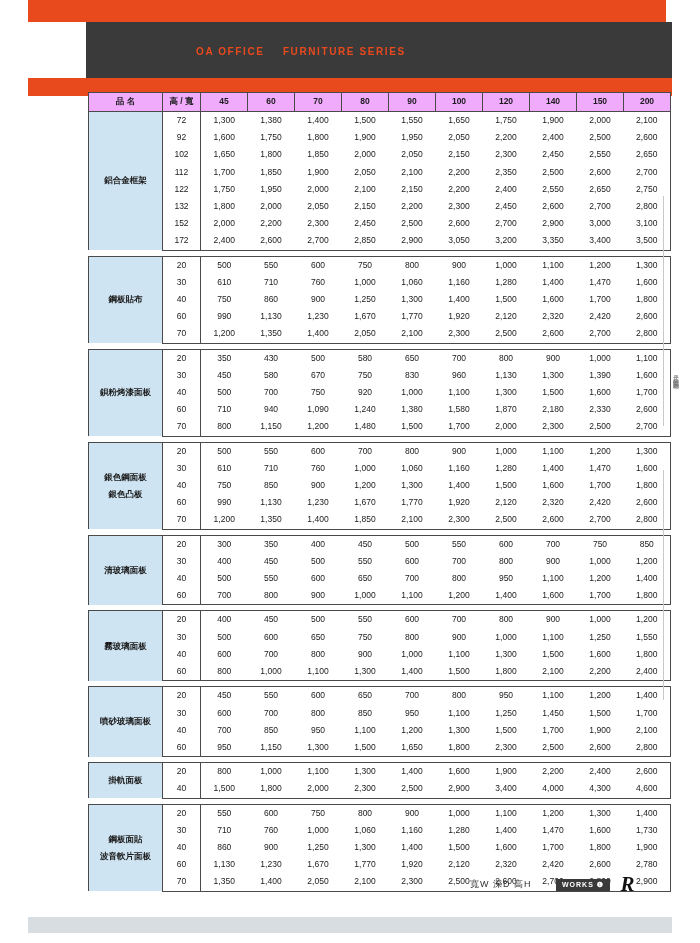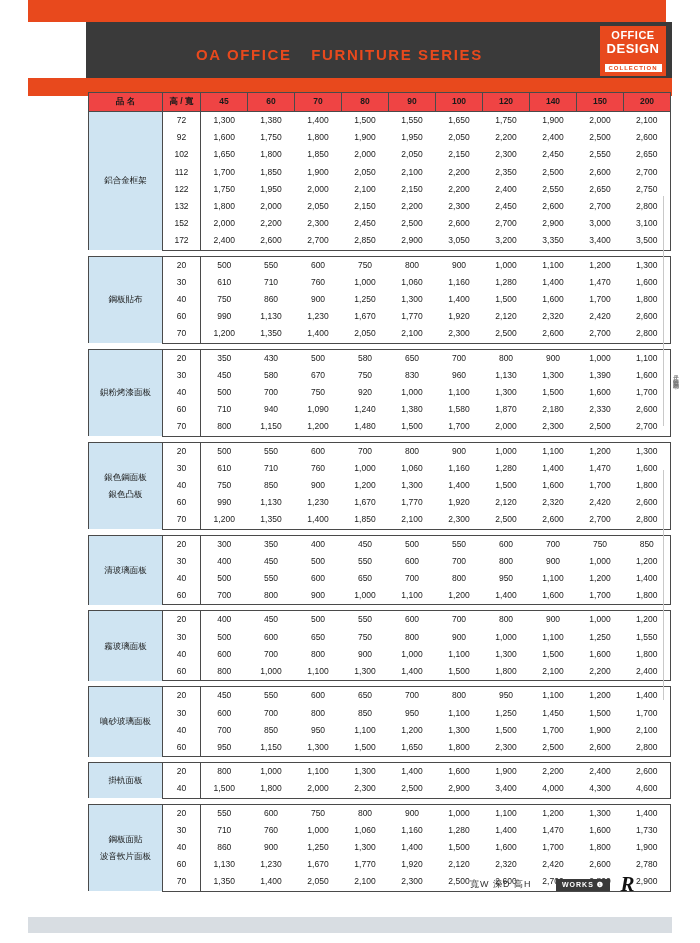--- a/index.html
+++ b/index.html
@@ -43,21 +43,21 @@
     left: 28px;
     top: 22px;
     width: 58px;
     height: 56px;
     background: #ffffff;
   }
   .band-sub {
     position: absolute;
     left: 196px;
     top: 46px;
-    font-size: 15px;
+    font-size: 10px;
     letter-spacing: 1.6px;
     color: #e8491d;
     font-weight: bold;
     white-space: nowrap;
   }
   .band-sub span { margin-right: 14px; }
   .band-title {
     position: absolute;
     left: 368px;
     top: 40px;
@@ -99,21 +99,21 @@
   }
   table.price th, table.price td {
     font-size: 8.5px;
     text-align: center;
     color: #1a1a1a;
     padding: 0;
     height: 17.2px;
     line-height: 17.2px;
   }
   table.price thead th {
-    background: #ef4444;
+    background: #f0abfc;
     border: 1px solid #4a4a4a;
     font-weight: bold;
     font-size: 8.5px;
     height: 18px;
   }
   .col-name { width: 74px; }
   .col-h { width: 38px; }
   .col-v { width: 47px; }
 
   td.name {
@@ -126,21 +126,21 @@
   }
   td.hcell {
     border-right: 1px solid #4a4a4a;
     border-left: none;
   }
   td.val { border: none; }
   tr.grp-first td { border-top: 1px solid #4a4a4a; }
   tr.grp-last td { border-bottom: 1px solid #4a4a4a; }
   tr td:last-child { border-right: 1px solid #4a4a4a; }
   tr td.first-data { border-left: none; }
-  .outer-left  { border-left: 1px solid #4a4a4a; }
+  .outer-left  { border-left: 1px solid #4a4a4a; font-weight: bold; }
 
   
   .side-text {
     position: absolute;
     right: 20px;
     top: 370px;
     writing-mode: vertical-rl;
     font-size: 6px;
     color: #777;
     letter-spacing: 1px;
@@ -223,25 +223,20 @@
   <div class="top-band"></div>
   <div class="band-corner"></div>
   <div class="top-band-inner"></div>
   <div class="band-left-white"></div>
 
   <div class="band-sub">
     <span>OA  OFFICE</span>
     <span>FURNITURE  SERIES</span>
   </div>
 
-  <div class="logo-box">
-    <div class="logo-l1">OFFICE</div>
-    <div class="logo-l2">DESIGN</div>
-    <div class="logo-l3">COLLECTION</div>
-  </div>
 
   <div class="table-wrap">
     <table class="price">
       <colgroup>
         <col class="col-name">
           <col class="col-h">
         <col class="col-v">
           <col class="col-v">
           <col class="col-v">
           <col class="col-v">

